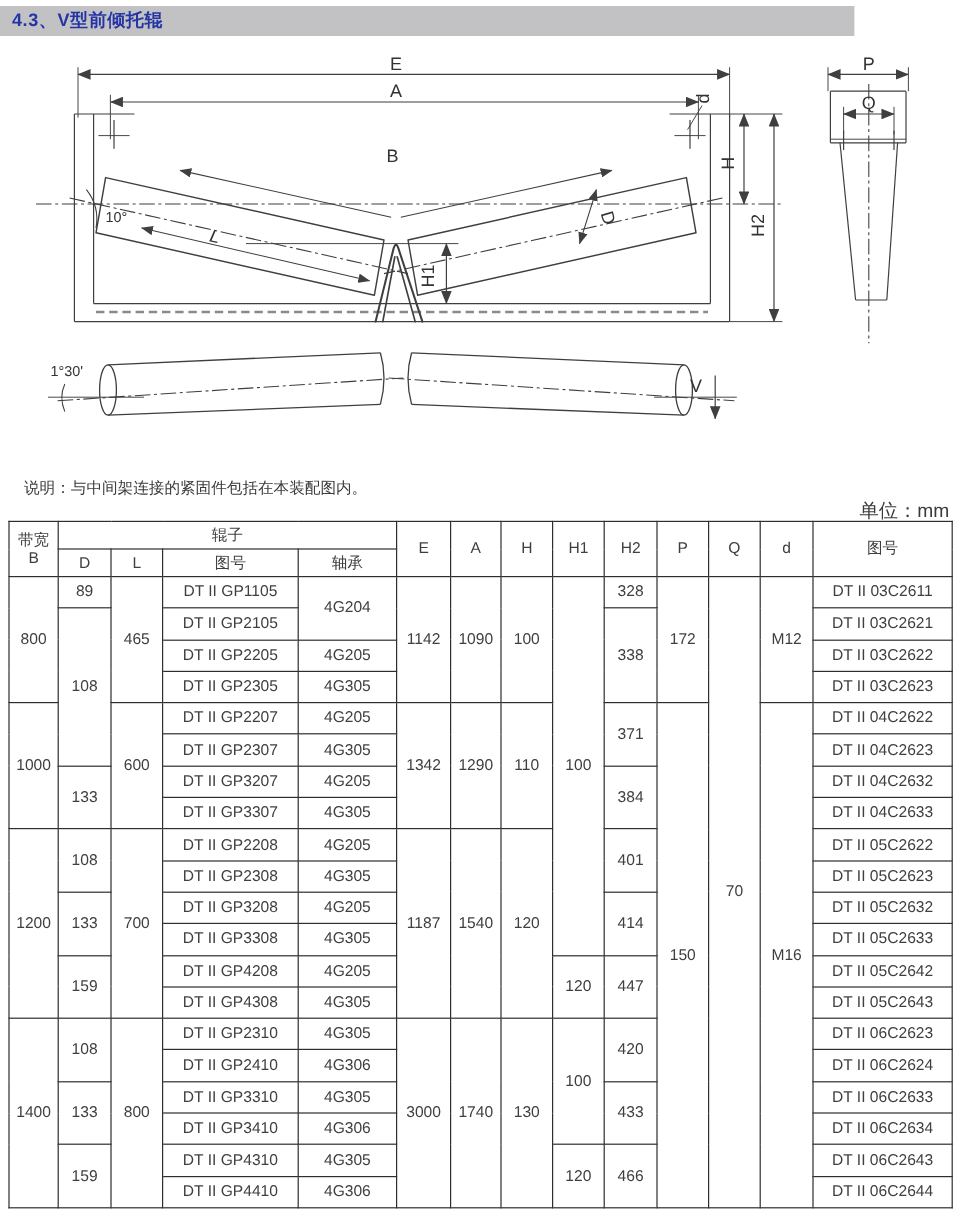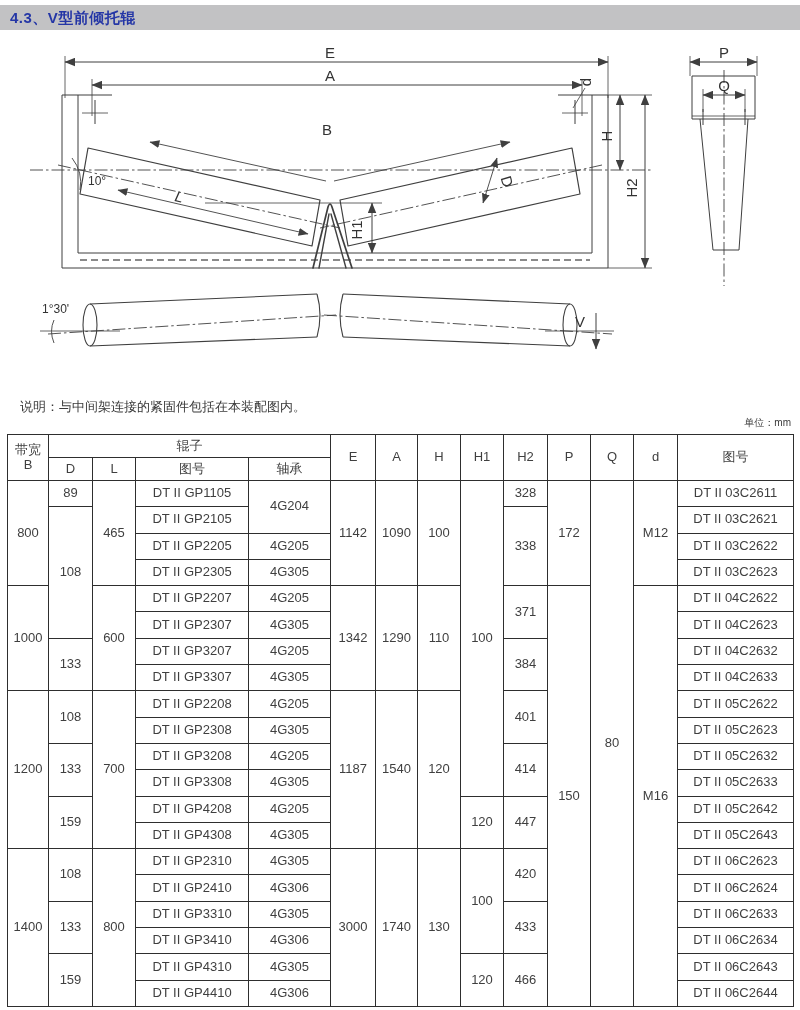--- a/index.html
+++ b/index.html
@@ -1,21 +1,21 @@
 <!DOCTYPE html>
 <html><head>
 <meta charset="utf-8">
 <style>
   html,body{margin:0;padding:0;background:#fff;}
   body{width:800px;height:1010px;position:relative;font-family:"Liberation Sans",sans-serif;color:#333;overflow:hidden;}
-  .titlebar{position:absolute;top:5px;left:0;width:800px;height:25px;background:#c2c2c4;}
+  .titlebar{position:absolute;top:5px;left:0;width:712px;height:25px;background:#c2c2c4;}
   .titlebar span{display:block;padding-left:10px;line-height:25px;font-size:15px;font-weight:bold;color:#2436a6;letter-spacing:.5px;}
   .drawing{position:absolute;top:32px;left:0;}
   .note{position:absolute;top:398px;left:20px;font-size:13px;color:#3a3a3a;}
-  .unit{position:absolute;top:416px;right:9px;font-size:10px;color:#3a3a3a;}
+  .unit{position:absolute;top:416px;right:9px;font-size:16px;color:#3a3a3a;}
   table{position:absolute;top:434px;left:7px;border-collapse:collapse;table-layout:fixed;width:786px;border-radius:17px;}
   th,td{border:1px solid #2e2e2e;padding:0;font-weight:normal;font-size:13px;color:#3f3f3f;text-align:center;vertical-align:middle;line-height:1.15;overflow:hidden;}
   thead tr{height:23px;}
   tbody tr{height:26.3px;}
   svg text{fill:#333;font-family:"Liberation Sans",sans-serif;}
   .lbl{font-size:15px;}
   .lbls{font-size:12px;}
 </style>
 </head>
 <body>
@@ -191,21 +191,21 @@
         <td>89</td>
         <td rowspan="4">465</td>
         <td>DT II GP1105</td>
         <td rowspan="2">4G204</td>
         <td rowspan="4">1142</td>
         <td rowspan="4">1090</td>
         <td rowspan="4">100</td>
         <td rowspan="12">100</td>
         <td>328</td>
         <td rowspan="4">172</td>
-        <td rowspan="20">80</td>
+        <td rowspan="20">70</td>
         <td rowspan="4">M12</td>
         <td>DT II 03C2611</td>
       </tr>
       <tr>
         <td rowspan="5">108</td>
         <td>DT II GP2105</td>
         <td rowspan="3">338</td>
         <td>DT II 03C2621</td>
       </tr>
       <tr>

